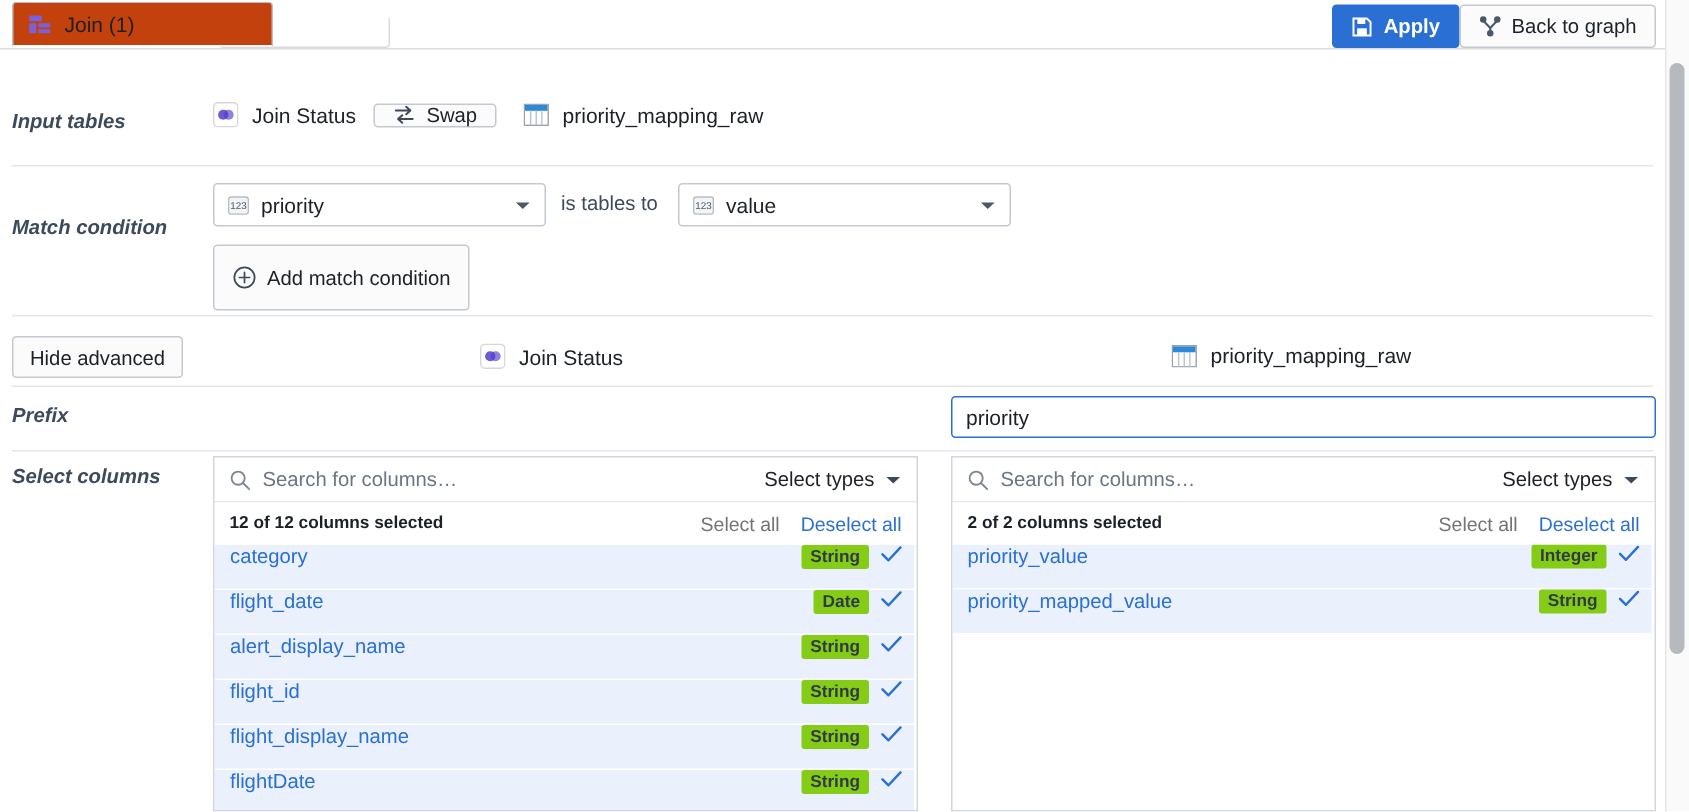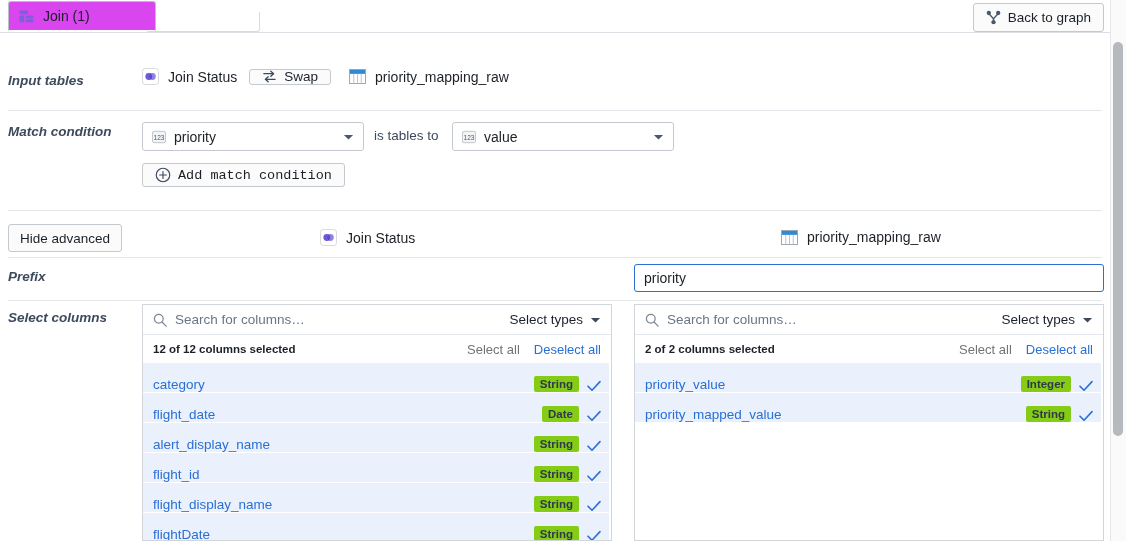--- a/index.html
+++ b/index.html
@@ -12,24 +12,24 @@
   }
   body { position: relative; font-size: 13.5px; }
 
   
   .topbar {
     position: absolute; left: 0; top: 0; width: 1110px; height: 33px;
     background: #ffffff;
   }
   .tab-chip {
     position: absolute; left: 8px; top: 1px;
-    width: 148px; height: 30px;
+    width: 174px; height: 30px;
     border: 1px solid #b9bfc7; border-bottom: 1px solid #ffffff;
     border-radius: 3px 3px 0 0;
-    background: #d946ef;
+    background: #c2410c;
     display: flex; align-items: center; gap: 9px;
     padding-left: 10px;
   }
   .tab-chip-label { font-size: 14px; color: #1c2127; }
   .ghost-chip {
     position: absolute; left: 146px; top: 12px; width: 114px; height: 20px;
     border: 1px solid #d7dbe0; border-top: none;
     border-radius: 0 0 3px 3px; background: #fff;
   }
   .topbar-rule {
@@ -72,21 +72,21 @@
     position: absolute; height: 29px;
     border: 1px solid #c3c9cf; border-radius: 3px; background: #fff;
     display: flex; align-items: center; gap: 8px; padding: 0 9px;
     cursor: pointer; font-size: 14px;
   }
   .select-box .caret { margin-left: auto; }
   .sel-left  { left: 142px;  top: 122px; width: 222px; }
   .sel-right { left: 452px;  top: 122px; width: 222px; }
   .eq-text { position: absolute; left: 374px; top: 128px;
              font-size: 13.5px; color: #3d4a5c; }
-  .btn-addcond { position: absolute; left: 142px; top: 163px; height: 24px; font-family: Liberation Mono, monospace; }
+  .btn-addcond { position: absolute; left: 142px; top: 163px; height: 44px; }
 
   
   .btn-hide-adv { position: absolute; left: 8px; top: 224px; height: 28px;
                   padding: 0 11px; }
   .panel-head {
     position: absolute; top: 229px;
     display: flex; align-items: center; gap: 9px;
     font-size: 14px; color: #1c2127;
   }
   .panel-head.left  { left: 320px; }
@@ -129,21 +129,21 @@
   .link.disabled { color: #737373; cursor: default; }
 
   .col-list { flex: 1; overflow-y: auto; padding: 0 2px 0 0; }
   .col-list::-webkit-scrollbar { width: 9px; }
   .col-list::-webkit-scrollbar-thumb {
     background: #b6b9bd; border-radius: 5px; border: 2px solid #fff;
   }
   .col-list::-webkit-scrollbar-track { background: #fafafa; }
 
   .col-item {
-    height: 30px; display: flex; align-items: flex-end;
+    height: 30px; display: flex; align-items: flex-start;
     padding: 0 8px 0 10px; gap: 8px; cursor: pointer;
     background: #eaf1fc; border-bottom: 1px solid #ffffff;
   }
   .col-item-name { color: #2a6fd4; font-size: 13.5px; }
   .col-item-type {
     margin-left: auto;
     background: #84cc16; color: #2f3a49;
     font-size: 11.5px; font-weight: 600;
     padding: 2px 6px; border-radius: 2px;
   }
@@ -171,20 +171,30 @@
       <svg width="15" height="15" viewBox="0 0 16 16">
         <rect x="0.5" y="1.5" width="9" height="4" rx="0.6" fill="#7b61d9"></rect>
         <rect x="0.5" y="7" width="5" height="7" rx="0.6" fill="#7b61d9"></rect>
         <rect x="7" y="7" width="8.5" height="3" rx="0.6" fill="#7b61d9"></rect>
         <rect x="7" y="11.2" width="8.5" height="2.8" rx="0.6" fill="#7b61d9"></rect>
       </svg>
     </span>
     <span class="tab-chip-label">Join (1)</span>
   </div>
 
+  <div class="btn primary btn-apply">
+    <span>
+      <svg width="14" height="14" viewBox="0 0 16 16">
+        <path d="M1.5 1.5h10.2L14.5 4.3v10.2h-13z" fill="none" stroke="#ffffff" stroke-width="1.5"></path>
+        <rect x="4.5" y="1.5" width="6" height="4.2" fill="#ffffff"></rect>
+        <rect x="4.3" y="9" width="7.4" height="5.5" fill="#ffffff"></rect>
+      </svg>
+    </span>
+    <span>Apply</span>
+  </div>
 
   <div class="btn btn-back">
     <span>
       <svg width="15" height="15" viewBox="0 0 16 16">
         <circle cx="3" cy="3.2" r="2.3" fill="#4a5868"></circle>
         <circle cx="13" cy="3.2" r="2.3" fill="#4a5868"></circle>
         <circle cx="8" cy="13" r="2.3" fill="#4a5868"></circle>
         <path d="M3.6 4.6 L8 9.2 L12.4 4.6" stroke="#4a5868" stroke-width="1.5" fill="none"></path>
         <path d="M8 9.2 V11" stroke="#4a5868" stroke-width="1.5"></path>
       </svg>
@@ -227,21 +237,21 @@
         <rect x="1" y="1" width="16" height="4.2" fill="#2e8ad6"></rect>
         <path d="M5 5.2V15.5 M9 5.2V15.5 M13 5.2V15.5" stroke="#b9c2ca" stroke-width="1"></path>
       </svg>
     </span>
     <span>priority_mapping_raw</span>
   </div>
 </div>
 
 <div class="hr" style="top:110px;"></div>
 
-<div class="row-label" style="top:124px;">Match condition</div>
+<div class="row-label" style="top:144px;">Match condition</div>
 
 <div class="select-box sel-left">
   <span>
     <svg width="14" height="14" viewBox="0 0 16 16">
       <rect x="0.5" y="1.5" width="15" height="13" rx="2" fill="#f3f4f6" stroke="#b8bdc4"></rect>
       <text x="8" y="11" font-size="7.5" text-anchor="middle" fill="#4a5868" font-family="Liberation Sans, sans-serif">123</text>
     </svg>
   </span>
   <span>priority</span>
   <span class="caret">

